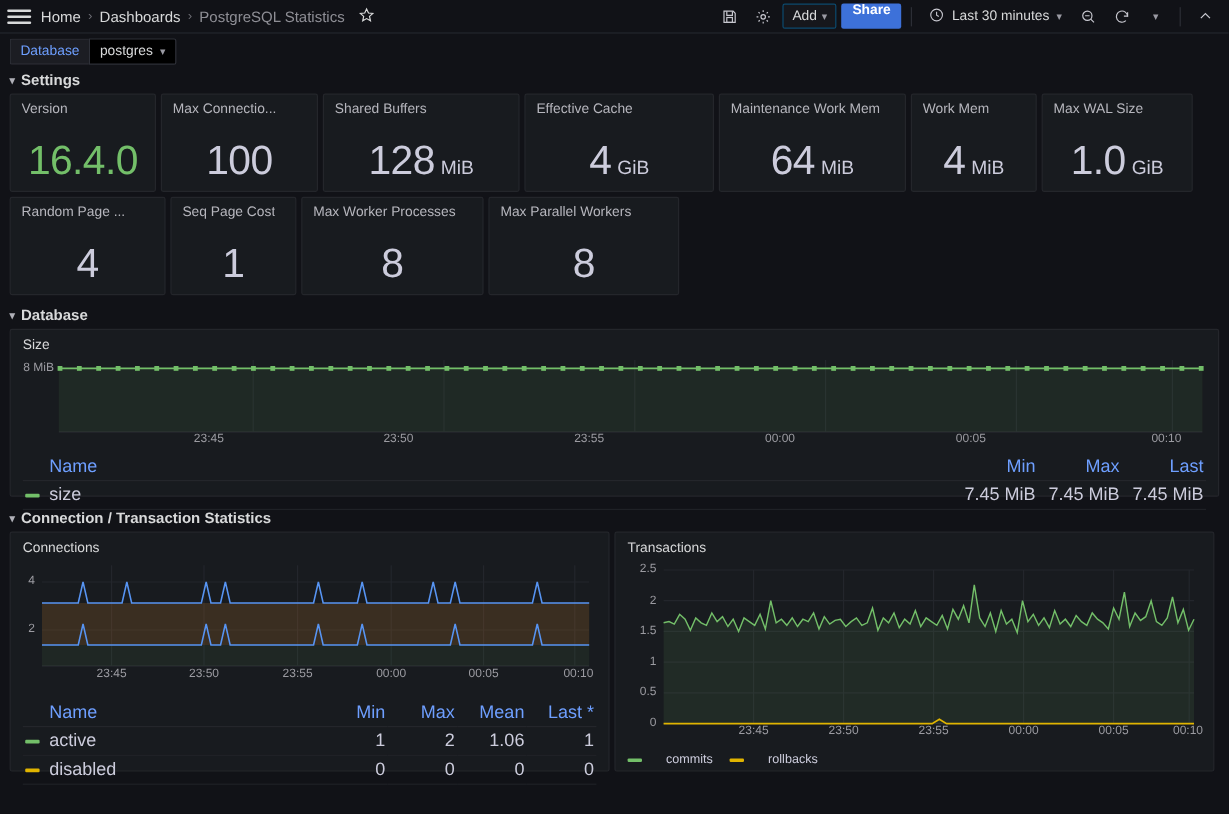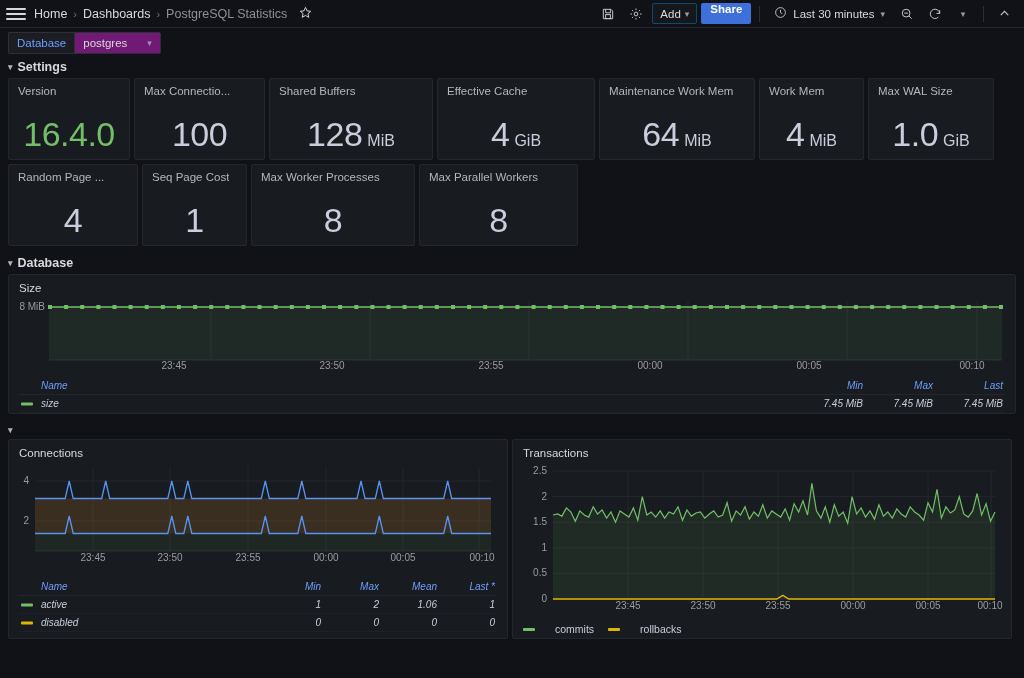--- a/index.html
+++ b/index.html
@@ -49,22 +49,22 @@
   .caret { font-size:9px; color:#9a9aa3; }
 
   
   .varbar { height:26px; display:flex; align-items:center; padding:4px 8px 0 8px; gap:0; }
   .var-label {
     background:#1c1d23; border:1px solid #2e3038; border-right:none;
     border-radius:2px 0 0 2px; height:22px; display:flex; align-items:center;
     padding:0 8px; font-size:11.5px; color:#6e9fff;
   }
   .var-value {
-    background:#701a75; border:1px solid #2e3038; border-radius:0 2px 2px 0;
-    height:22px; display:flex; align-items:center; gap:20px;
+    background:#000000; border:1px solid #2e3038; border-radius:0 2px 2px 0;
+    height:22px; display:flex; align-items:center; gap:6px;
     padding:0 8px; font-size:11.5px; color:#d8d9da; cursor:pointer;
   }
 
   
   .row-hdr {
     display:flex; align-items:center; gap:5px;
     font-size:12.5px; font-weight:600; color:#d8d9da;
     padding:6px 0 4px 8px; cursor:pointer;
   }
   .row-hdr .chev { font-size:9px; color:#b0b0b8; }
@@ -96,21 +96,21 @@
   }
   .panel-title { font-size:11.5px; color:#d8d9da; font-weight:500; padding:7px 0 0 10px; }
 
   .plot { position:relative; }
   .axis-lbl { position:absolute; font-size:10px; color:#9b9ba1; }
   .ytick { text-align:right; }
   .xtick { transform:translateX(-50%); }
 
   
   .legend { padding:0 10px; }
-  .legend table { width:100%; border-collapse:collapse; font-size:10px;font-style:italic; }
+  .legend table { width:100%; border-collapse:collapse; font-size:15px; }
   .legend th {
     color:#6e9fff; font-weight:400; text-align:right; padding:2px 2px 3px 2px;
     border-bottom:1px solid #24262b;
   }
   .legend th.nm { text-align:left; padding-left:22px; }
   .legend td {
     color:#ccccdc; text-align:right; padding:3px 2px; border-bottom:1px solid #1f2126;
   }
   .legend td.nm { text-align:left; padding-left:22px; position:relative; color:#ccccdc;}
   .swatch {
@@ -265,21 +265,21 @@
       <div class="stat-val">
         <span class="stat-num">4</span>
       </div>
     </div>
     <div class="stat" style="width: 105px;">
       <div class="stat-title">Seq Page Cost</div>
       <div class="stat-val">
         <span class="stat-num">1</span>
       </div>
     </div>
-    <div class="stat" style="width: 164px;">
+    <div class="stat" style="width: 152px;">
       <div class="stat-title">Max Worker Processes</div>
       <div class="stat-val">
         <span class="stat-num">8</span>
       </div>
     </div>
     <div class="stat" style="width: 159px;">
       <div class="stat-title">Max Parallel Workers</div>
       <div class="stat-val">
         <span class="stat-num">8</span>
       </div>
@@ -394,20 +394,21 @@
               <td>7.45 MiB</td>
             </tr>
           </tbody>
       </table>
     </div>
   </div>
 </div>
 
 <div class="row-hdr" style="padding-top:11px;">
   <span class="chev">▾</span>
+  <span>Connection / Transaction Statistics</span>
 </div>
 <div class="panels" style="flex-wrap:nowrap;">
 
   <div class="panel" style="width:500px; height:200px;">
     <div class="panel-title">Connections</div>
     <div class="plot" style="height:108px;">
       <svg width="498" height="108" viewBox="0 0 498 108" style="display:block;">
 
         <line x1="26" y1="92" x2="482" y2="92" stroke="#2a2d34"></line>
         <line x1="26" y1="22" x2="482" y2="22" stroke="#23262c"></line>

